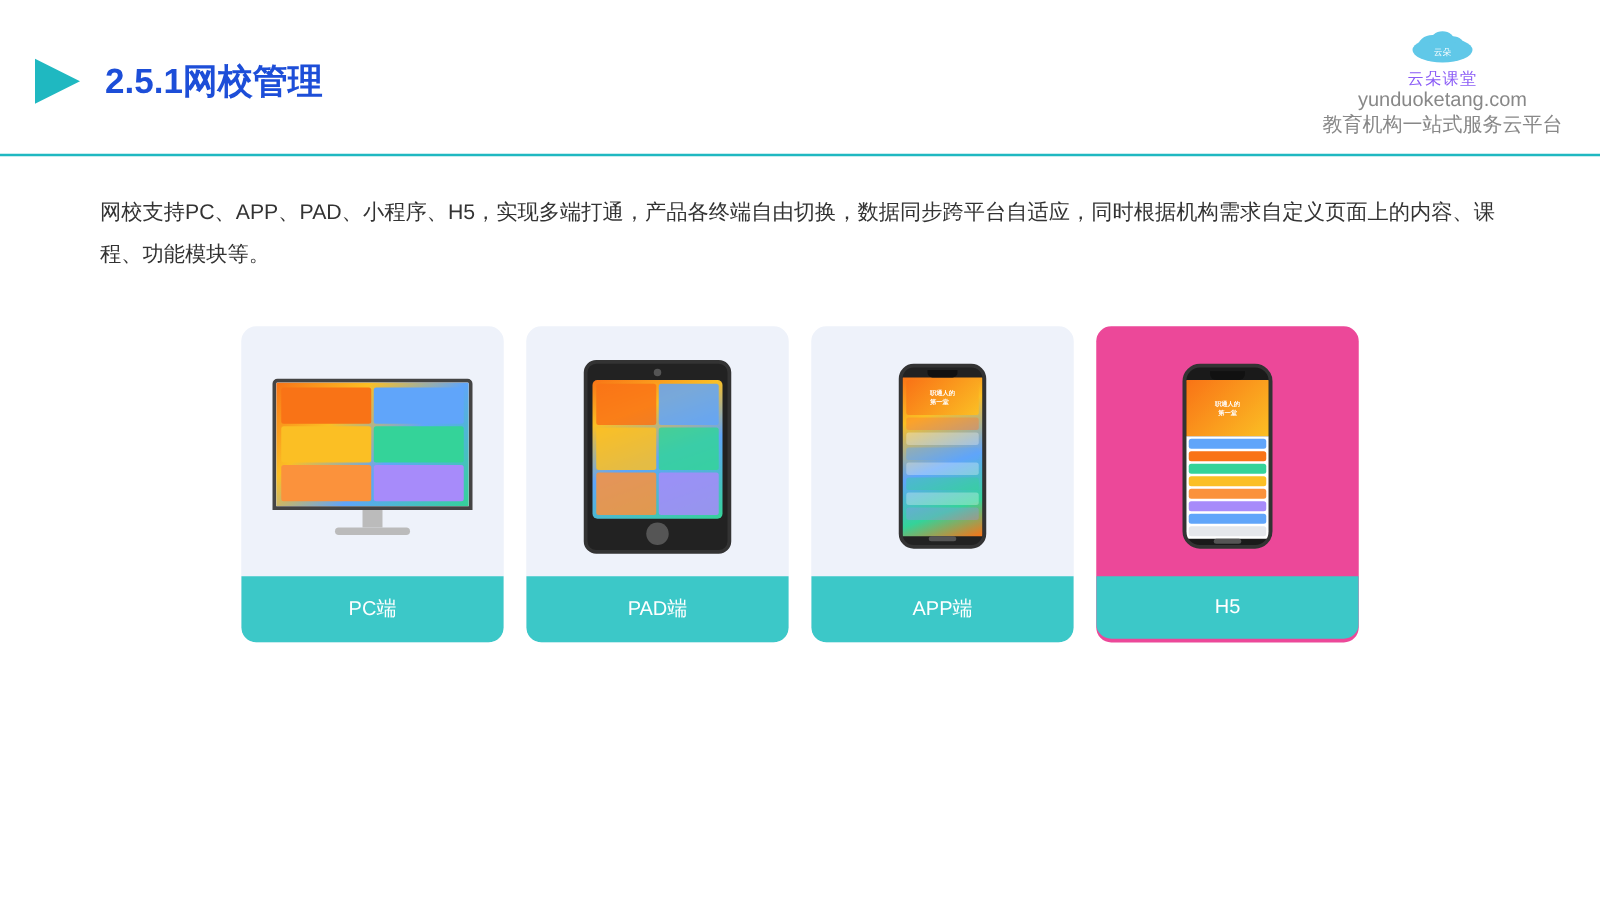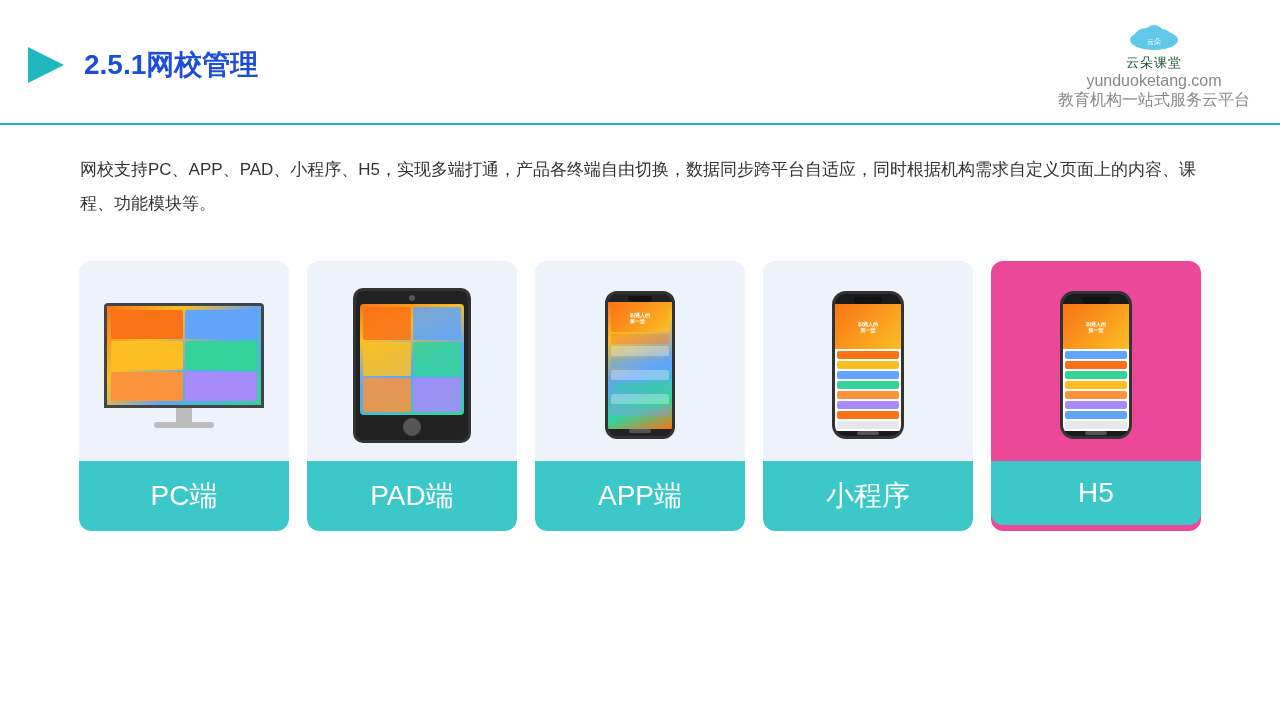--- a/index.html
+++ b/index.html
@@ -43,21 +43,21 @@
       display: flex;
       flex-direction: column;
       align-items: center;
     }
     .brand-icon {
       width: 60px;
       height: 36px;
     }
     .brand-name {
       font-size: 13px;
-      color: #14532d;
+      color: #8b5cf6;
       letter-spacing: 1px;
     }
     .brand-sub {
       font-size: 16px;
       color: #888;
     }
 
     
     .description {
       padding: 28px 80px 10px 80px;
@@ -93,21 +93,21 @@
       align-items: center;
       justify-content: center;
       padding: 16px 12px 8px 12px;
     }
 
     .card-label {
       width: 100%;
       background: #3cc8c8;
       color: #fff;
       text-align: center;
-      font-size: 28px;
+      font-size: 16px;
       font-weight: 500;
       padding: 16px 0;
       border-radius: 0 0 12px 12px;
     }
 
     
     .monitor {
       display: flex;
       flex-direction: column;
       align-items: center;
@@ -378,42 +378,20 @@
           <div class="phone-screen-row" style="background:rgba(52,211,153,0.4);"></div>
           <div class="phone-screen-row"></div>
           <div class="phone-screen-row" style="background:rgba(167,139,250,0.3);"></div>
         </div>
         <div class="phone-home"></div>
       </div>
     </div>
     <div class="card-label">APP端</div>
   </div>
 
-  <div class="card" style="background:#eef2fa;">
-    <div class="card-image-area">
-      <div class="phone-mini">
-        <div class="phone-mini-notch"></div>
-        <div class="phone-mini-screen">
-          <div class="phone-mini-top">职通人的<br>第一堂</div>
-          <div class="phone-mini-body">
-            <div class="phone-mini-row" style="background:#f97316;"></div>
-            <div class="phone-mini-row" style="background:#fbbf24;"></div>
-            <div class="phone-mini-row" style="background:#60a5fa;"></div>
-            <div class="phone-mini-row" style="background:#34d399;"></div>
-            <div class="phone-mini-row" style="background:#fb923c;"></div>
-            <div class="phone-mini-row" style="background:#a78bfa;"></div>
-            <div class="phone-mini-row" style="background:#f97316;"></div>
-            <div class="phone-mini-row" style="background:#e5e7eb;"></div>
-          </div>
-        </div>
-        <div class="phone-mini-home" style="width:22px;height:4px;background:#555;border-radius:2px;margin-bottom:3px;flex-shrink:0;"></div>
-      </div>
-    </div>
-    <div class="card-label">小程序</div>
-  </div>
 
   <div class="card" style="background:#ec4899;">
     <div class="card-image-area">
       <div class="phone-mini">
         <div class="phone-mini-notch"></div>
         <div class="phone-mini-screen">
           <div class="phone-mini-top">职通人的<br>第一堂</div>
           <div class="phone-mini-body">
             <div class="phone-mini-row" style="background:#60a5fa;"></div>
             <div class="phone-mini-row" style="background:#f97316;"></div>

